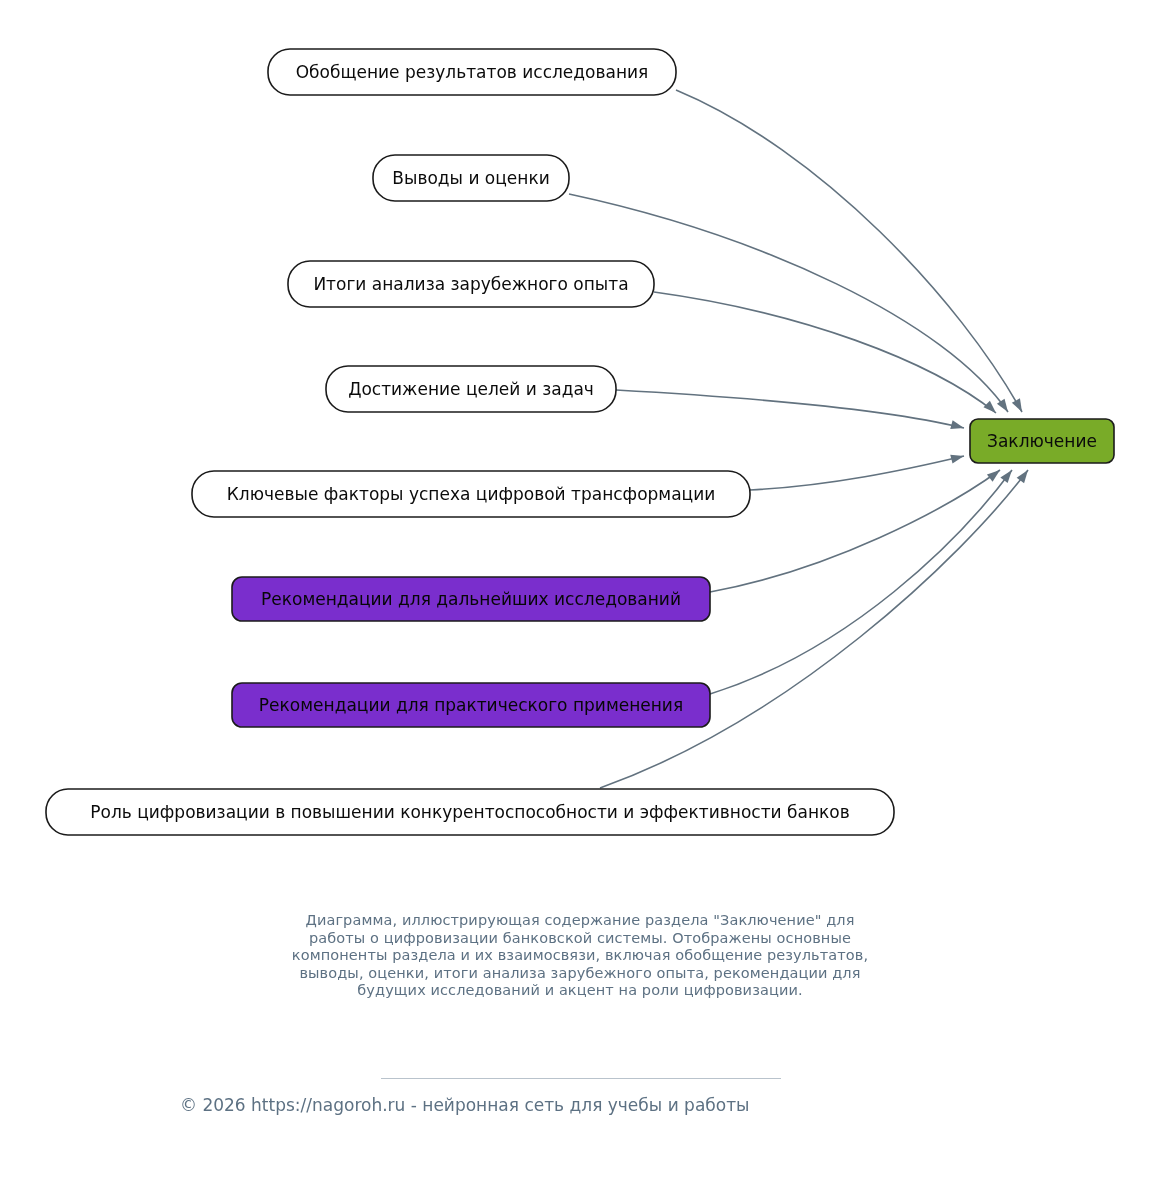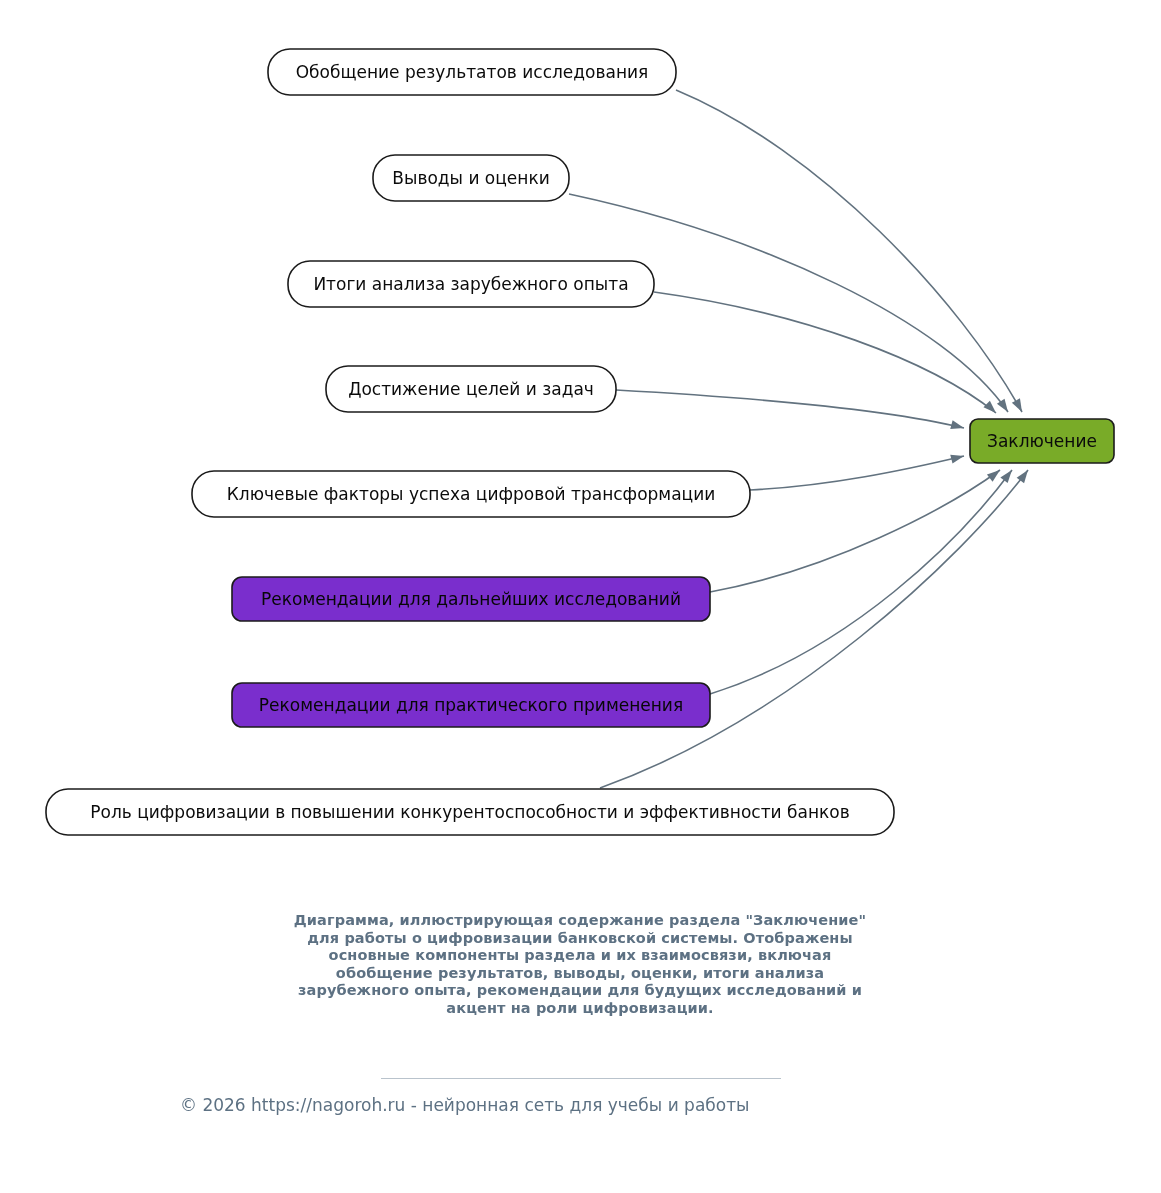--- a/index.html
+++ b/index.html
@@ -64,21 +64,21 @@
     fill: #070707;
   }
   #caption {
     position: absolute;
     left: 280px;
     top: 912px;
     width: 600px;
     text-align: center;
     font-family: "DejaVu Sans", "Liberation Sans", sans-serif;
     font-size: 14.5px;
-    font-weight: bold;
+    font-weight: normal;
     line-height: 17.5px;
     color: #5d7183;
     letter-spacing: 0.1px;
   }
   #footer-rule {
     position: absolute;
     left: 381px;
     top: 1078px;
     width: 400px;
     height: 1px;

